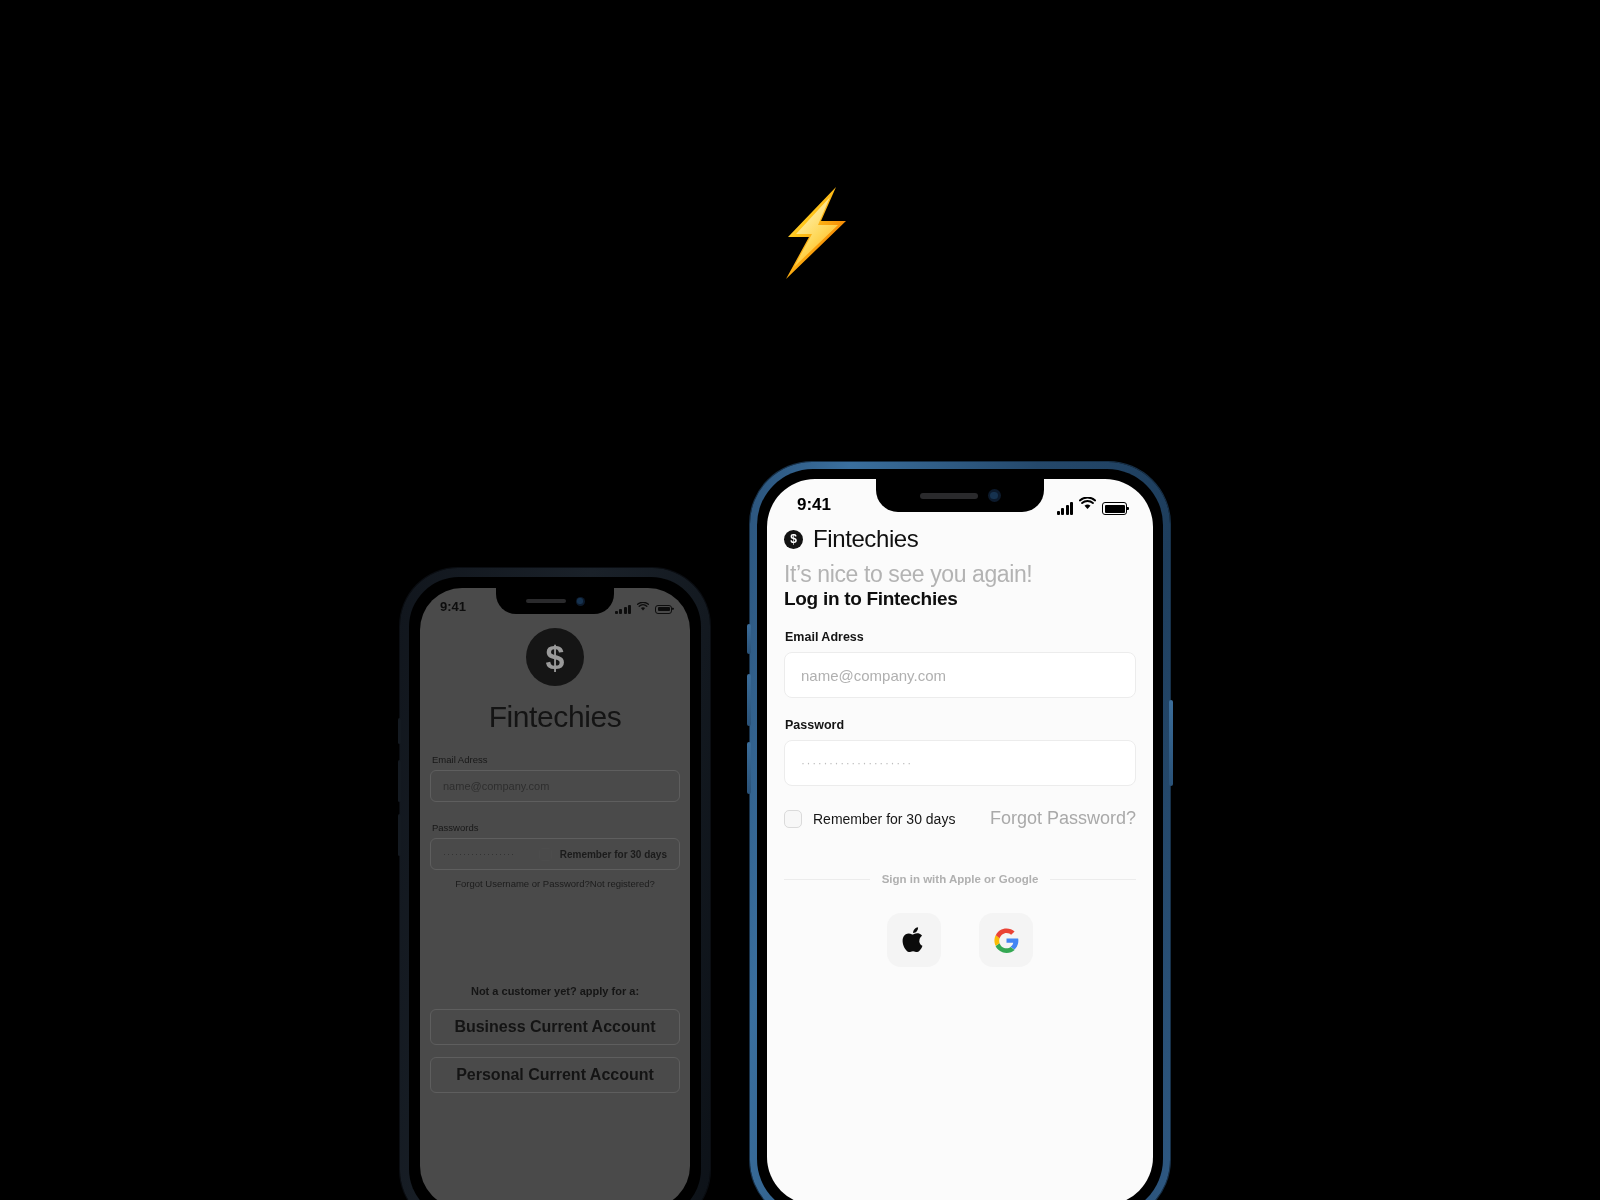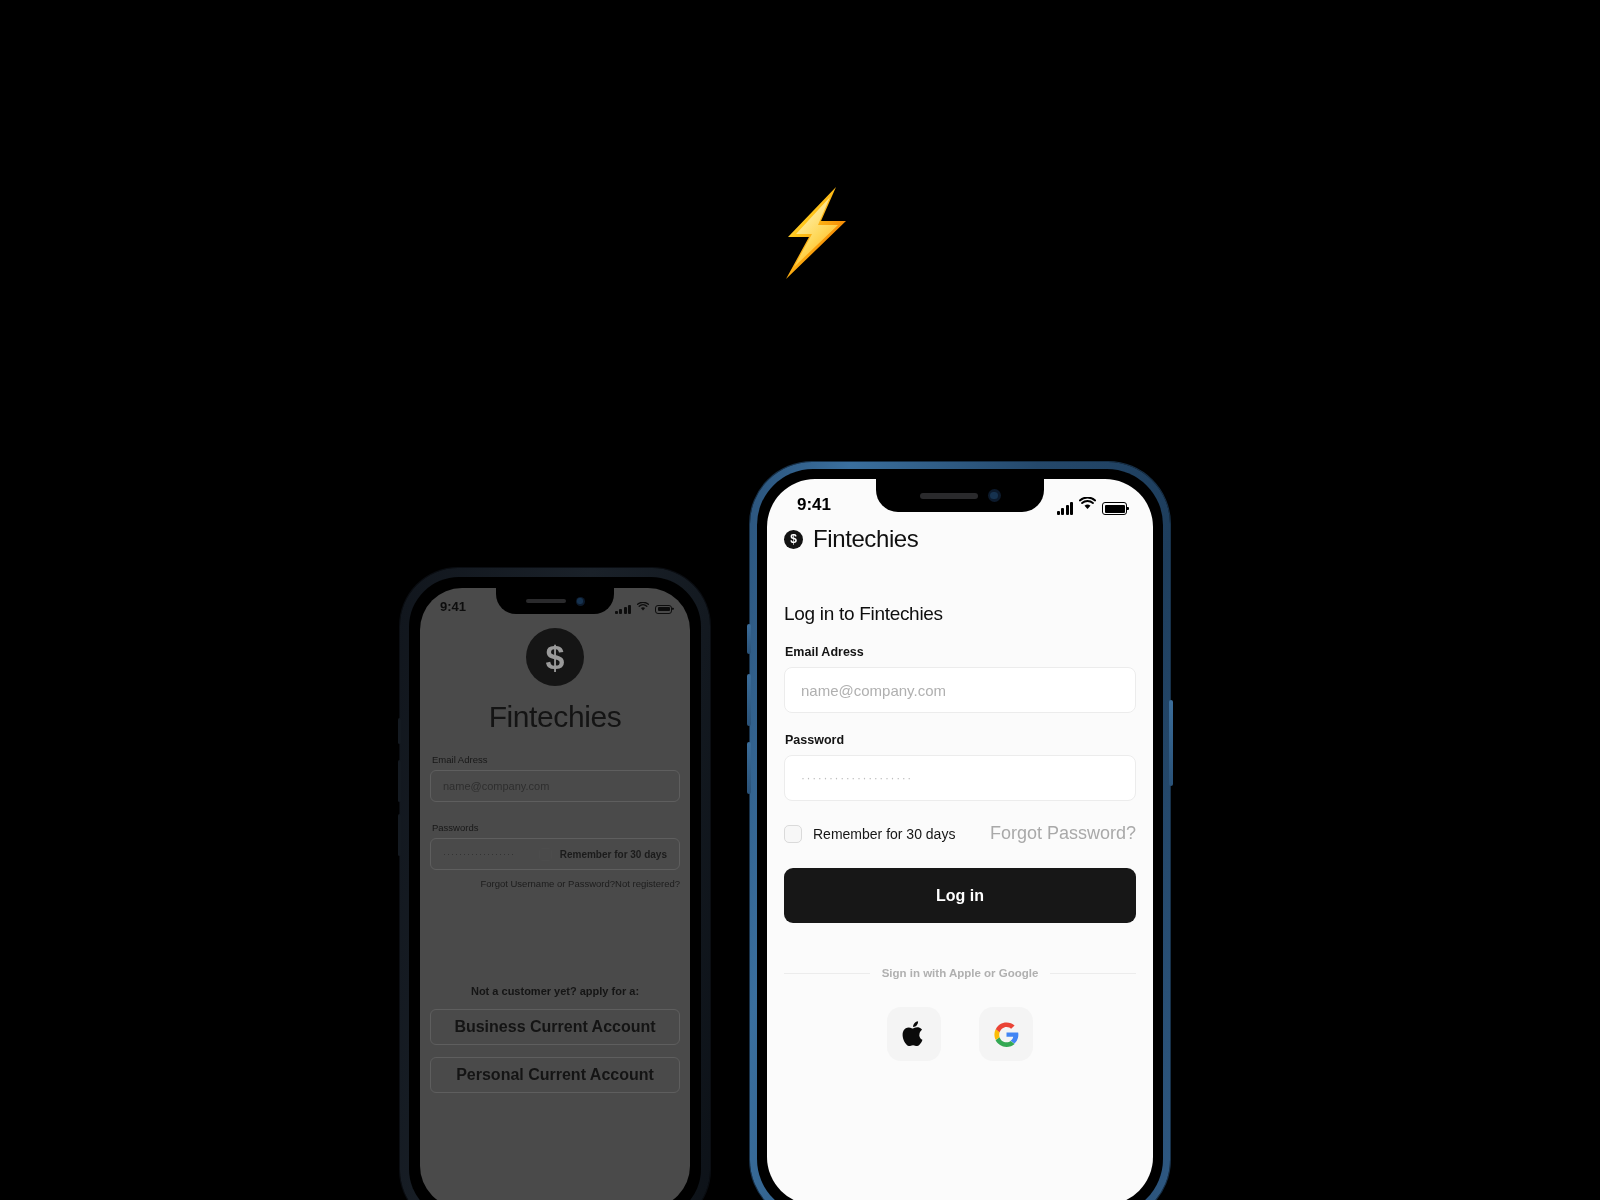--- a/index.html
+++ b/index.html
@@ -89,21 +89,21 @@
   .bk-field {
     height:32px; border:1px solid #5e5e5e; border-radius:6px;
     display:flex; align-items:center; padding:0 12px;
     font-size:11px; color:#2e2e2e;
   }
   .bk-field.pw { justify-content:space-between; }
   .bk-dots { font-size:9px; letter-spacing:1px; color:#303030; }
   .bk-cb-wrap { display:flex; align-items:center; gap:8px; }
   .bk-cb { width:13px; height:13px; border:1.4px solid #4c4c4c; border-radius:3px; background:transparent; }
   .bk-cb-label { font-size:10px; color:#1b1b1b; font-weight:600; }
-  .bk-links { display:flex; justify-content:flex-end; margin-top:8px; font-size:9.5px; color:#1c1c1c; }
+  .bk-links { display:flex; justify-content:center; margin-top:8px; font-size:9.5px; color:#1c1c1c; }
   .bk-cta { text-align:center; font-size:11px; font-weight:700; color:#151515; margin-top:96px; }
   .bk-btn {
     height:36px; border:1px solid #5e5e5e; border-radius:6px; margin-top:12px;
     display:flex; align-items:center; justify-content:center;
     font-size:16px; font-weight:700; color:#141414;
   }
   .bk-btn.dark { background:#0d0d0d; color:#6e6e6e; border-color:#0d0d0d; }
 
   
   #phone-front { left:750px; top:462px; width:420px; height:760px; }
@@ -122,21 +122,21 @@
 
   .fr-body { position:absolute; left:0; top:46px; width:100%; padding:0 17px; color:#111; }
   .fr-brand { display:flex; align-items:center; gap:10px; }
   .fr-brand-dot {
     width:19px; height:19px; border-radius:50%; background:#121212;
     display:flex; align-items:center; justify-content:center;
     color:#fff; font-size:12px; font-weight:700; line-height:1;
   }
   .fr-brand-name { font-size:24px; font-weight:500; letter-spacing:-0.4px; color:#101010; }
   .fr-greet { font-size:23px; color:#b3b3b3; margin-top:8px; letter-spacing:-0.4px; font-weight:500; }
-  .fr-h2 { font-size:19px; font-weight:400; color:#0e0e0e; margin-top:50px; letter-spacing:-0.3px; }
+  .fr-h2 { font-size:19px; font-weight:700; color:#0e0e0e; letter-spacing:-0.3px; }
   .fr-label { font-size:12.5px; color:#141414; font-weight:600; margin:20px 0 8px 1px; }
   .fr-input {
     height:46px; border:1px solid #ececec; border-radius:8px; background:#fff;
     display:flex; align-items:center; padding:0 16px;
     font-size:15px; color:#b0b0b0;
   }
   .fr-dots { font-size:12px; letter-spacing:1.6px; color:#bdbdbd; }
   .fr-row { display:flex; align-items:center; justify-content:space-between; margin-top:22px; }
   .fr-cb-wrap { display:flex; align-items:center; gap:11px; }
   .fr-cb { width:18px; height:18px; border:1.5px solid #dadada; border-radius:5px; background:#f7f7f7; }
@@ -275,40 +275,40 @@
         </span>
       </div>
 
       <div class="fr-body">
 
         <div class="fr-brand">
           <span class="fr-brand-dot">$</span>
           <span class="fr-brand-name">Fintechies</span>
         </div>
 
+        <div class="fr-greet">It’s nice to see you again!</div>
 
         <div class="fr-h2">Log in to Fintechies</div>
 
         <div class="fr-label">Email Adress</div>
         <div class="fr-input">name@company.com</div>
 
         <div class="fr-label">Password</div>
         <div class="fr-input">
           <span class="fr-dots">····················</span>
         </div>
 
         <div class="fr-row">
           <span class="fr-cb-wrap">
             <span class="fr-cb"></span>
             <span class="fr-cb-label">Remember for 30 days</span>
           </span>
           <span class="fr-forgot">Forgot Password?</span>
         </div>
 
-        <div class="fr-login">Log in</div>
 
         <div class="fr-divider">
           <span class="ln"></span>
           <span class="tx">Sign in with Apple or Google</span>
           <span class="ln"></span>
         </div>
 
         <div class="fr-socials">
           <span class="fr-soc">
             <svg width="26" height="30" viewBox="0 0 24 28">

